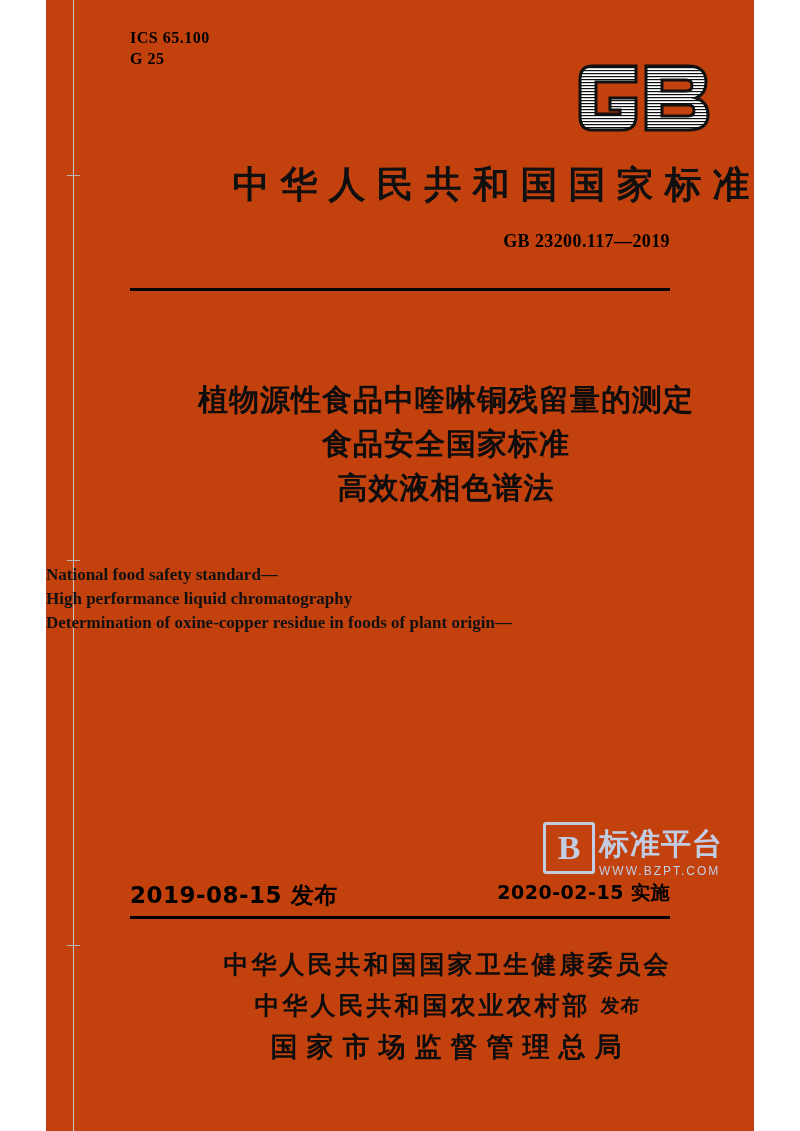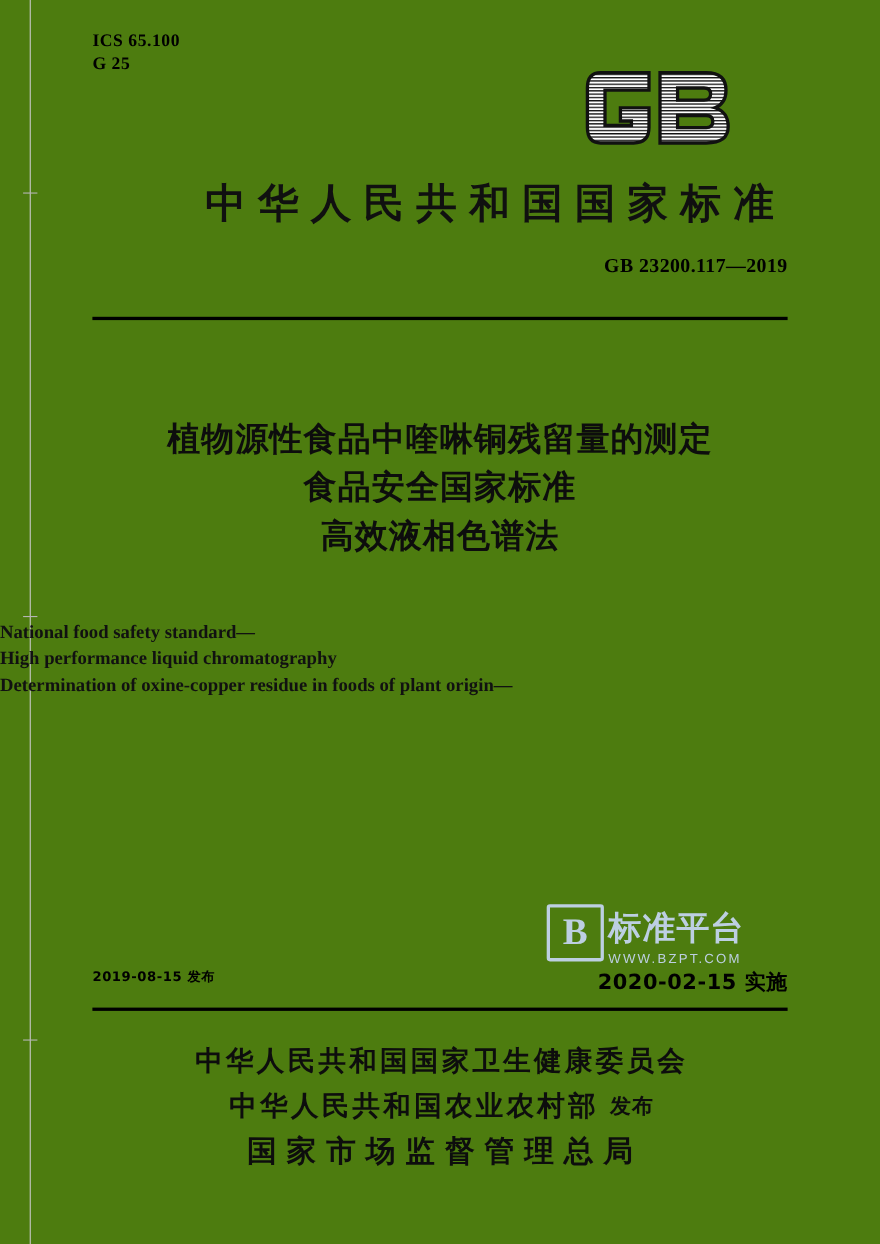--- a/index.html
+++ b/index.html
@@ -6,24 +6,24 @@
     margin: 0;
     padding: 0;
     background: #ffffff;
   }
   body {
     font-family: "Liberation Sans", sans-serif;
     color: #000000;
   }
   .page {
     position: relative;
-    width: 800px;
+    width: 708px;
     height: 1131px;
     margin: 0 auto;
-    background: #4d7c0f;
+    background: #c2410c;
     overflow: hidden;
   }
 
   
   .left-rule {
     position: absolute;
     left: 27px;
     top: 0;
     width: 1px;
     height: 1131px;
@@ -181,21 +181,21 @@
     letter-spacing: 2px;
   }
 
   
   .date-issue {
     position: absolute;
     left: 84px;
     top: 880px;
     font-family: "DejaVu Sans", sans-serif;
     font-weight: bold;
-    font-size: 12px;
+    font-size: 23px;
     letter-spacing: 0.5px;
   }
   .date-impl {
     position: absolute;
     right: 84px;
     top: 880px;
     font-family: "DejaVu Sans", sans-serif;
     font-weight: bold;
     font-size: 19px;
     letter-spacing: 0.5px;

